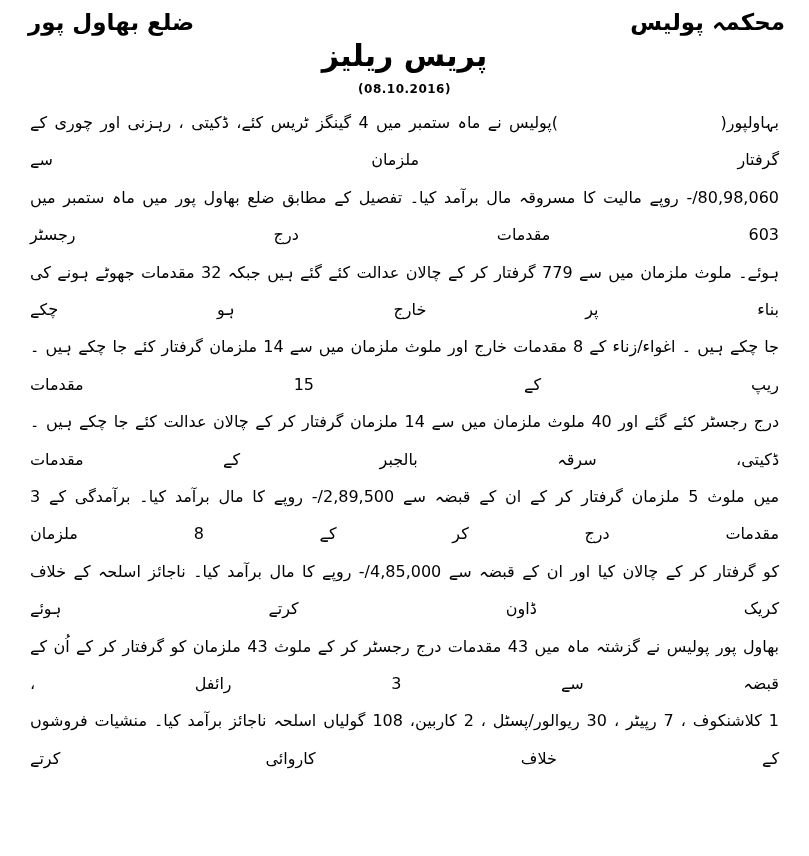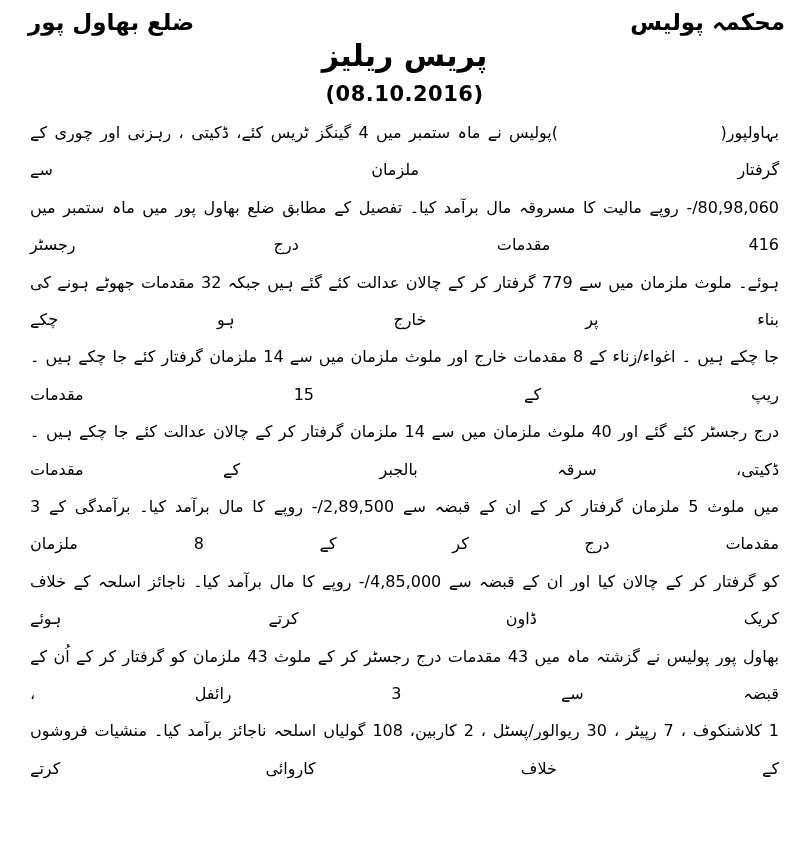--- a/index.html
+++ b/index.html
@@ -26,21 +26,21 @@
     .header-left  { text-align: left; }
     .title {
       text-align: center;
       font-size: 30px;
       font-weight: bold;
       margin-top: 0;
       line-height: 1.2;
     }
     .date {
       text-align: center;
-      font-size: 21px;
+      font-size: 12px;
       font-weight: bold;
       margin-top: 8px;
       letter-spacing: 0.5px;
     }
     .body-text {
       padding: 8px 30px 0 30px;
       font-size: 16px;
       line-height: 37.4px;
       word-spacing: 1px;
     }
@@ -59,21 +59,21 @@
     <div class="header-right">محکمہ پولیس</div>
     <div class="header-left">ضلع بھاول پور</div>
   </div>
 
   <div class="title">پریس ریلیز</div>
 
   <div class="date">(08.10.2016)</div>
 
   <div class="body-text">
     <div class="bl">بہاولپور(&nbsp;&nbsp;&nbsp;&nbsp;&nbsp;&nbsp;&nbsp;&nbsp;&nbsp;&nbsp;&nbsp;&nbsp;&nbsp;&nbsp;&nbsp;&nbsp;&nbsp;&nbsp;&nbsp;&nbsp;&nbsp;&nbsp;)پولیس نے ماہ ستمبر میں 4 گینگز ٹریس کئے، ڈکیتی ، رہزنی اور چوری کے گرفتار ملزمان سے</div>
-    <div class="bl">80,98,060/- روپے مالیت کا مسروقہ مال برآمد کیا۔ تفصیل کے مطابق ضلع بھاول پور میں ماہ ستمبر میں 416 مقدمات درج رجسٹر</div>
+    <div class="bl">80,98,060/- روپے مالیت کا مسروقہ مال برآمد کیا۔ تفصیل کے مطابق ضلع بھاول پور میں ماہ ستمبر میں 603 مقدمات درج رجسٹر</div>
     <div class="bl">ہوئے۔ ملوث ملزمان میں سے 779 گرفتار کر کے چالان عدالت کئے گئے ہیں جبکہ 32 مقدمات جھوٹے ہونے کی بناء پر خارج ہو چکے</div>
     <div class="bl">جا چکے ہیں ۔ اغواء/زناء کے 8 مقدمات خارج اور ملوث ملزمان میں سے 14 ملزمان گرفتار کئے جا چکے ہیں ۔ ریپ کے 15 مقدمات</div>
     <div class="bl">درج رجسٹر کئے گئے اور 40 ملوث ملزمان میں سے 14 ملزمان گرفتار کر کے چالان عدالت کئے جا چکے ہیں ۔ ڈکیتی، سرقہ بالجبر کے مقدمات</div>
     <div class="bl">میں ملوث 5 ملزمان گرفتار کر کے ان کے قبضہ سے 2,89,500/- روپے کا مال برآمد کیا۔ برآمدگی کے 3 مقدمات درج کر کے 8 ملزمان</div>
     <div class="bl">کو گرفتار کر کے چالان کیا اور ان کے قبضہ سے 4,85,000/- روپے کا مال برآمد کیا۔ ناجائز اسلحہ کے خلاف کریک ڈاون کرتے ہوئے</div>
     <div class="bl">بھاول پور پولیس نے گزشتہ ماہ میں 43 مقدمات درج رجسٹر کر کے ملوث 43 ملزمان کو گرفتار کر کے اُن کے قبضہ سے 3 رائفل ،</div>
     <div class="bl">1 کلاشنکوف ، 7 رپیٹر ، 30 ریوالور/پسٹل ، 2 کاربین، 108 گولیاں اسلحہ ناجائز برآمد کیا۔ منشیات فروشوں کے خلاف کاروائی کرتے</div>
 
   </div>
 

